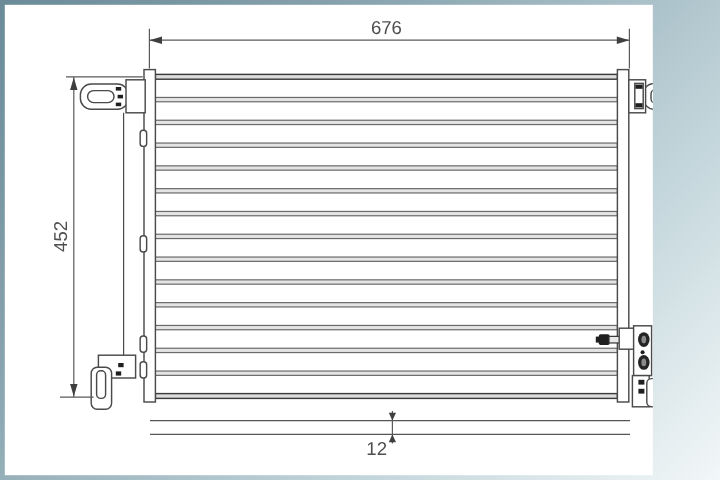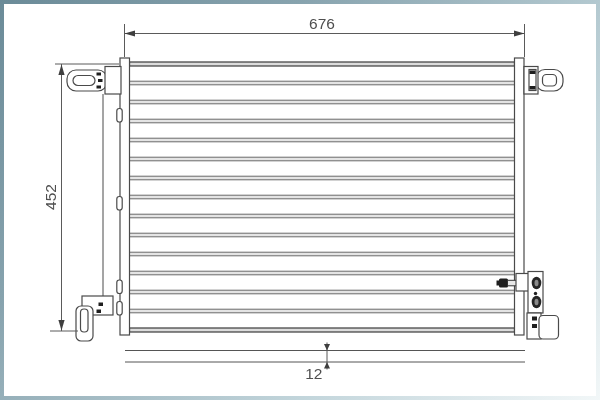--- a/index.html
+++ b/index.html
@@ -2,21 +2,21 @@
 <html><head>
 <meta charset="utf-8">
 <style>
   html,body{margin:0;padding:0;background:#fff;}
   .frame{
     width:600px;height:400px;box-sizing:border-box;
     background:linear-gradient(135deg,#6b8b98 0%,#87a3ae 30%,#c2d5db 70%,#f2f7f8 100%);
     padding:4px;
   }
   .canvas{
-    width:592px;height:392px;background:#ffffff;position:relative;overflow:hidden;
+    width:540px;height:392px;background:#ffffff;position:relative;overflow:hidden;
   }
   svg{display:block;}
   .struct{fill:#ffffff;stroke:#4a4a4a;stroke-width:1.2;}
   .thin{fill:none;stroke:#4a4a4a;stroke-width:1;}
   .dim{fill:none;stroke:#5a5a5a;stroke-width:1;}
   .arrow{fill:#3f3f3f;stroke:none;}
   .darkmark{fill:#1f1f1f;stroke:none;}
   .dimtext{
     font-family:"Liberation Sans",sans-serif;
     font-size:15.5px;fill:#4f4f4f;

